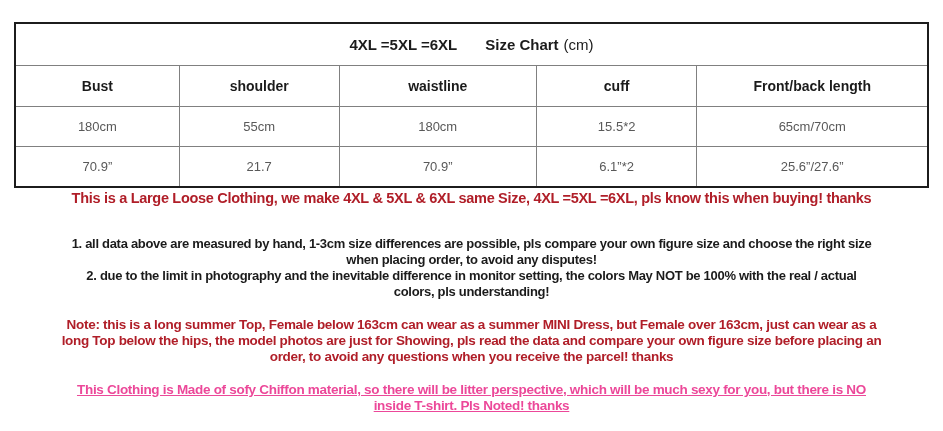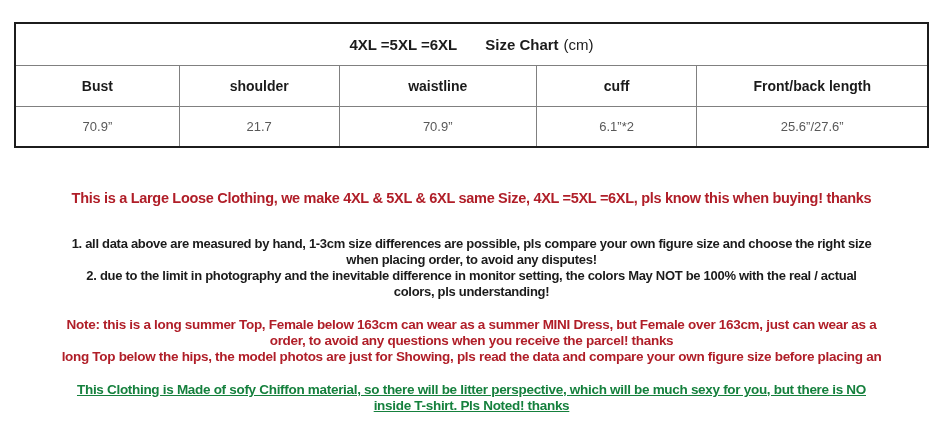--- a/index.html
+++ b/index.html
@@ -72,21 +72,21 @@
   .notice-note {
     top: 317px;
     font-size: 13.5px;
     line-height: 16px;
     color: #b01e28;
   }
   .notice-material {
     top: 382px;
     font-size: 13.5px;
     line-height: 16px;
-    color: #15803d;
+    color: #ec4899;
   }
   .notice-material .line { text-decoration: underline; }
 </style>
 </head>
 <body>
 
 <table class="size-chart">
   <colgroup>
     <col style="width:18.0%">
     <col style="width:17.5%">
@@ -100,20 +100,27 @@
         <span>4XL =5XL =6XL</span><span class="title-gap"></span><span>Size Chart</span><span class="unit">(cm)</span>
       </td>
     </tr>
     <tr class="header-row">
       <th>Bust</th>
       <th>shoulder</th>
       <th>waistline</th>
       <th>cuff</th>
       <th>Front/back length</th>
     </tr>
+    <tr class="data-row cm">
+      <td>180cm</td>
+      <td>55cm</td>
+      <td>180cm</td>
+      <td>15.5*2</td>
+      <td>65cm/70cm</td>
+    </tr>
     <tr class="data-row inch">
       <td>70.9”</td>
       <td>21.7</td>
       <td>70.9”</td>
       <td>6.1”*2</td>
       <td>25.6”/27.6”</td>
     </tr>
   </tbody>
 </table>
 
@@ -123,20 +130,20 @@
 
 <div class="notice notice-disclaimer">
   <div class="line">1. all data above are measured by hand, 1-3cm size differences are possible, pls compare your own figure size and choose the right size</div>
   <div class="line">when placing order, to avoid any disputes!</div>
   <div class="line">2. due to the limit in photography and the inevitable difference in monitor setting, the colors May NOT be 100% with the real / actual</div>
   <div class="line">colors, pls understanding!</div>
 </div>
 
 <div class="notice notice-note">
   <div class="line">Note: this is a long summer Top, Female below 163cm can wear as a summer MINI Dress, but Female over 163cm, just can wear as a</div>
+  <div class="line">long Top below the hips, the model photos are just for Showing, pls read the data and compare your own figure size before placing an</div>
   <div class="line">order, to avoid any questions when you receive the parcel! thanks</div>
-  <div class="line">long Top below the hips, the model photos are just for Showing, pls read the data and compare your own figure size before placing an</div>
 </div>
 
 <div class="notice notice-material">
   <div class="line">This Clothing is Made of sofy Chiffon material, so there will be litter perspective, which will be much sexy for you, but there is NO</div>
   <div class="line">inside T-shirt. Pls Noted! thanks</div>
 </div>
 
 </body></html>

